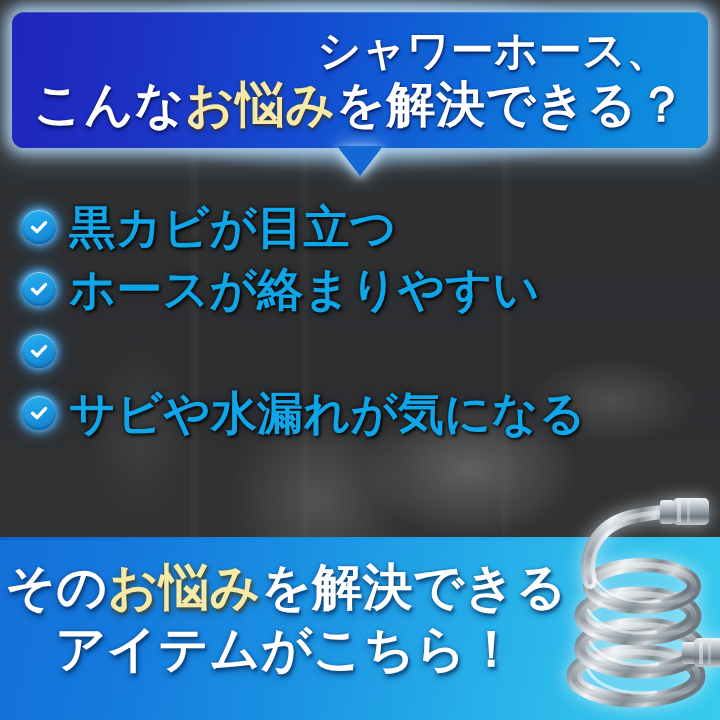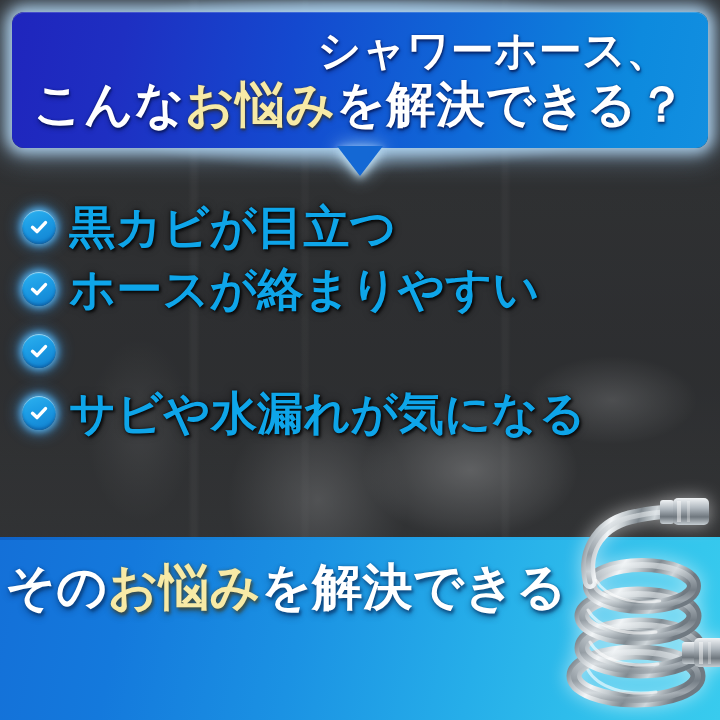--- a/index.html
+++ b/index.html
@@ -291,20 +291,21 @@
 
 
   </div>
 
   <div class="cta-banner">
     <div class="cta-topline"></div>
     <div class="cta-text-wrap">
       <div class="cta-line cta-line-1">
         <span>その</span><span class="cta-cream">お悩み</span><span>を解決できる</span>
       </div>
+      <div class="cta-line cta-line-2">アイテムがこちら！</div>
     </div>
   </div>
 
   <div class="hose">
     <svg viewBox="0 0 172 222" aria-hidden="true">
       <defs>
         <linearGradient id="chrome" x1="0" y1="0" x2="1" y2="0.25">
           <stop offset="0%" stop-color="#6d757c"></stop>
           <stop offset="12%" stop-color="#aeb6bc"></stop>
           <stop offset="30%" stop-color="#f2f5f7"></stop>

